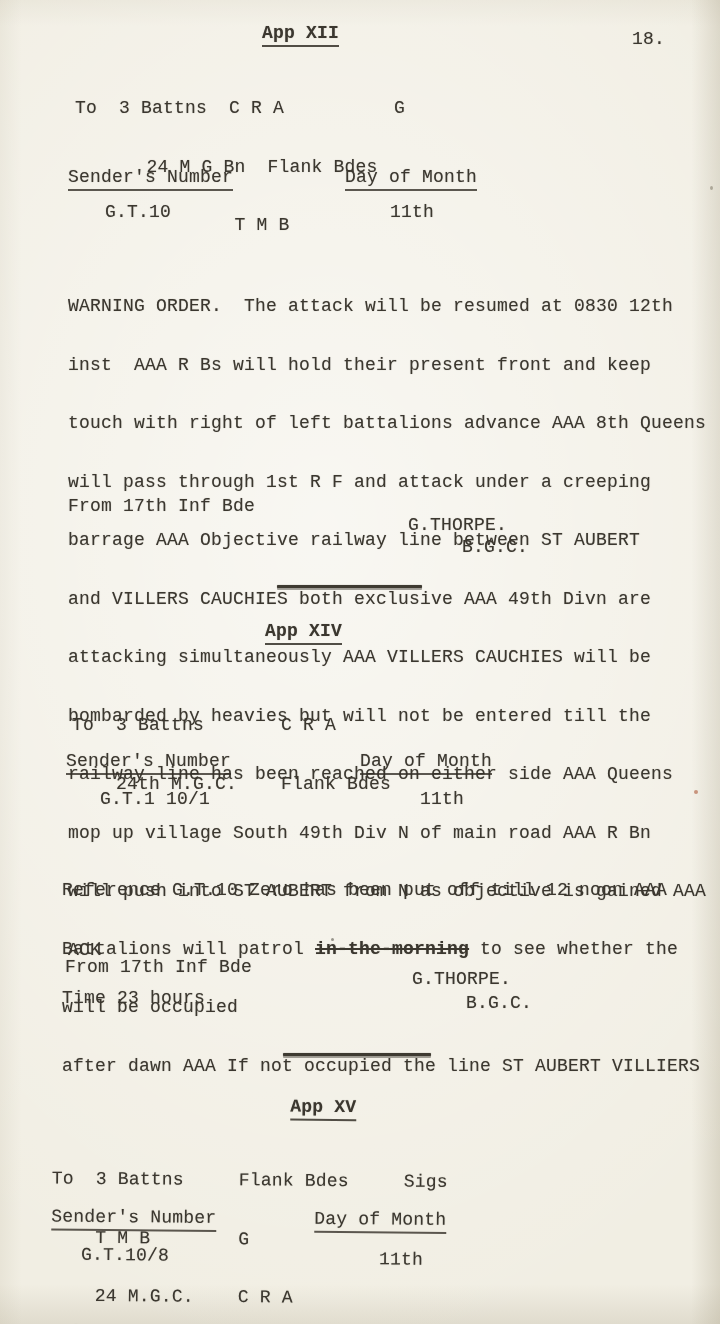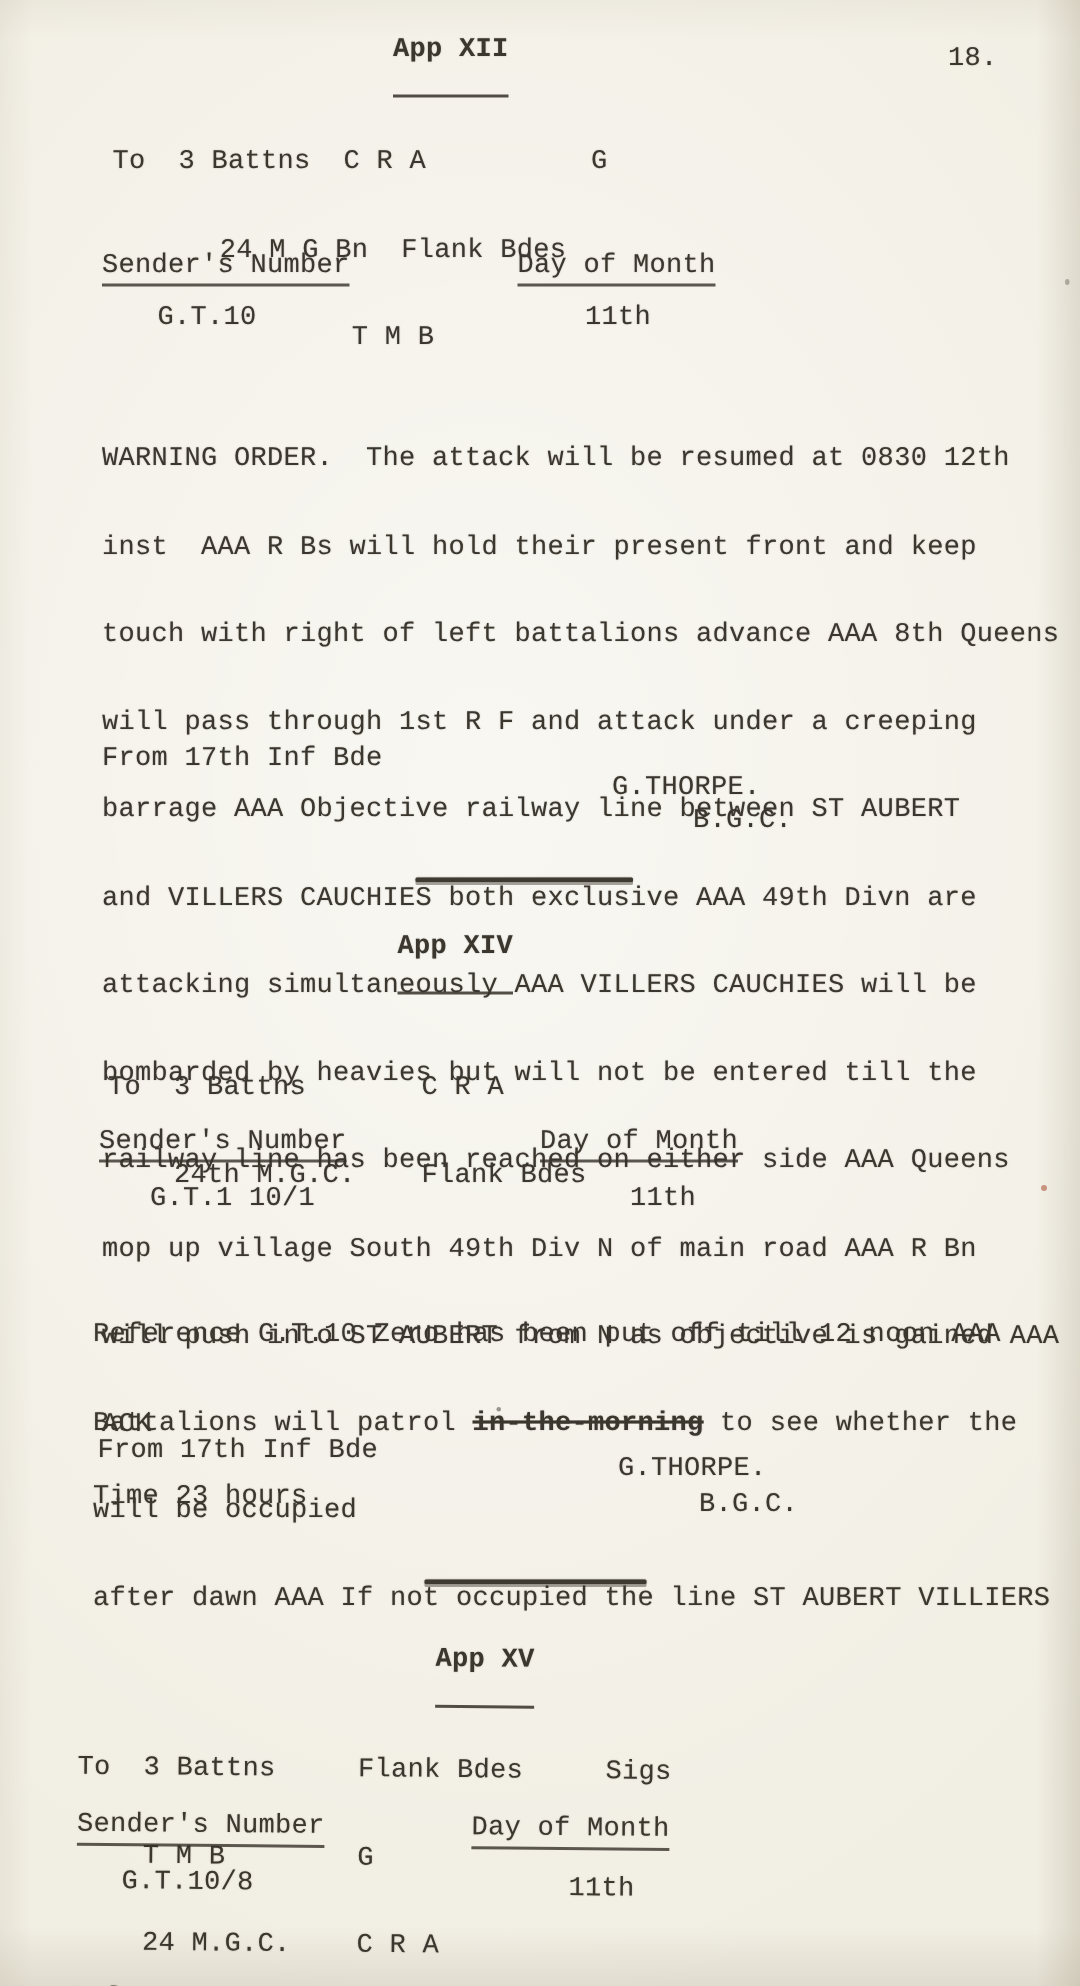--- a/index.html
+++ b/index.html
@@ -22,21 +22,21 @@
     color:#3b372f;
     font-size:18px;
     line-height:19.5px;
     white-space:pre;
     text-shadow:0 0 1px rgba(59,55,47,.38);
     letter-spacing:.2px;
   }
   .title{
     font-weight:bold;
     border-bottom:2px solid rgba(52,48,40,.85);
-    padding-bottom:19px;
+    padding-bottom:1px;
     font-family:Liberation Mono, monospace;
   }
   .ulabel{
     border-bottom:2px solid rgba(52,48,40,.8);
     padding-bottom:1px;
   }
   .para div{white-space:pre;}
   .struck{
     text-decoration:line-through;
     text-decoration-thickness:2px;

